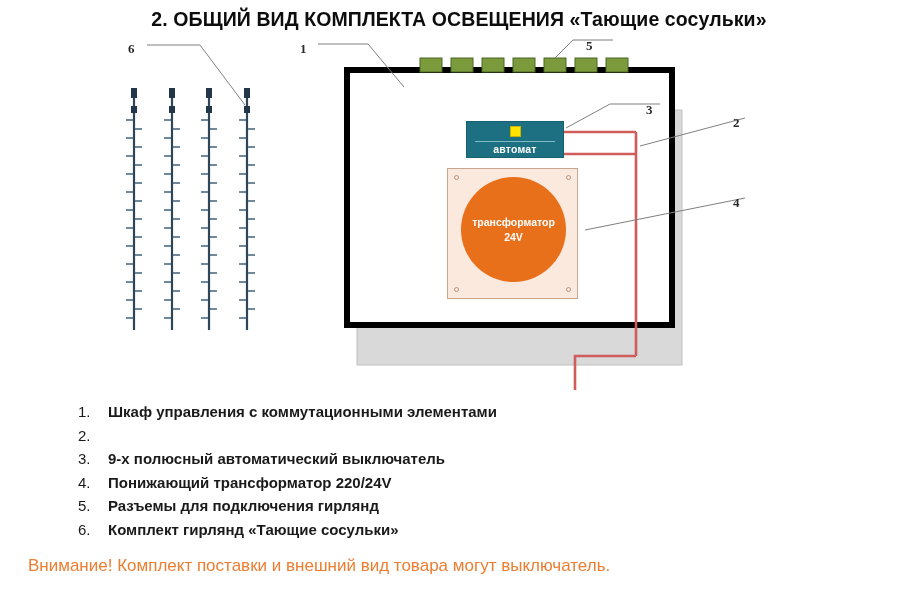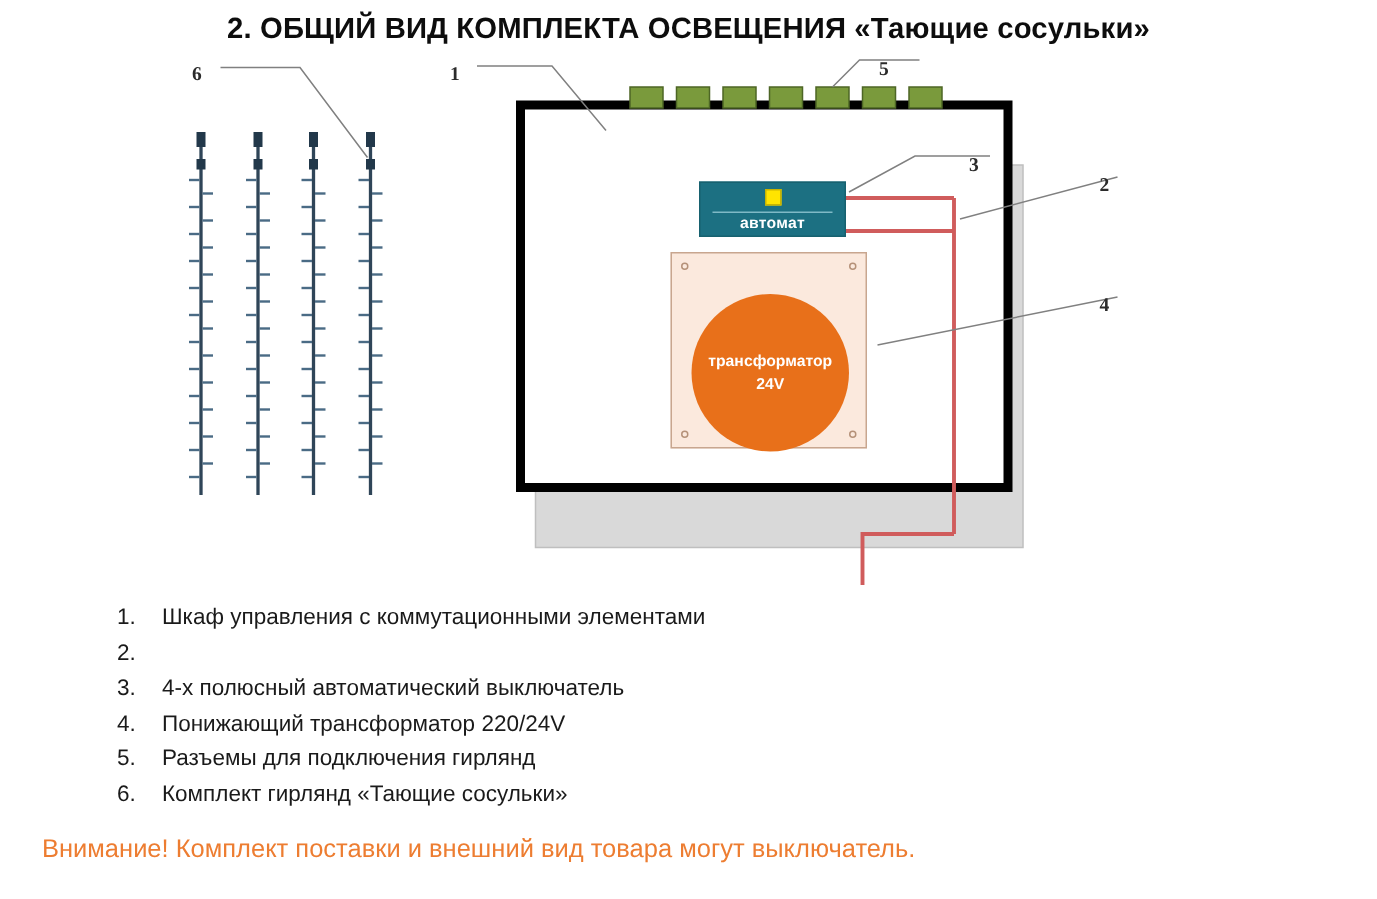--- a/index.html
+++ b/index.html
@@ -95,21 +95,21 @@
   #list{
     position:absolute; left:78px; top:400px; width:620px;
   }
   .list-row{
     display:flex;
     font-size:15px;
     line-height:23.5px;
     color:#1a1a1a;
   }
   .list-idx{ width:30px; flex:0 0 30px; }
-  .list-txt{ white-space:nowrap; }
+  .list-txt{ white-space:nowrap;font-weight:bold; }
 
   
   #warning{
     position:absolute; left:28px; top:556px;
     font-size:17px;
     color:#ed7d31;
     white-space:nowrap;
   }
 </style>
 </head>
@@ -284,21 +284,21 @@
     <div class="breaker-toggle"></div>
     <div class="breaker-sep"></div>
     <div class="breaker-label">автомат</div>
   </div>
 
   <div class="transformer-plate" style="left:447px; top:138px; width:131px; height:131px;">
     <div class="screw" style="left:6px;  top:6px;"></div>
     <div class="screw" style="right:6px; top:6px;"></div>
     <div class="screw" style="left:6px;  bottom:6px;"></div>
     <div class="screw" style="right:6px; bottom:6px;"></div>
-    <div class="transformer-core" style="left:13px; top:27px; width:105px; height:105px;">
+    <div class="transformer-core" style="left:13px; top:8px; width:105px; height:105px;">
       <span>трансформатор</span>
       <span>24V</span>
     </div>
   </div>
 
   <div class="callout-num" style="left:128px; top:11px;">6</div>
   <div class="callout-num" style="left:300px; top:11px;">1</div>
   <div class="callout-num" style="left:586px; top:8px;">5</div>
   <div class="callout-num" style="left:646px; top:72px;">3</div>
   <div class="callout-num" style="left:733px; top:85px;">2</div>
@@ -309,21 +309,21 @@
 <div id="list">
   <div class="list-row">
     <div class="list-idx">1.</div>
     <div class="list-txt">Шкаф управления с коммутационными элементами</div>
   </div>
   <div class="list-row">
     <div class="list-idx">2.</div>
   </div>
   <div class="list-row">
     <div class="list-idx">3.</div>
-    <div class="list-txt">4-х полюсный автоматический выключатель</div>
+    <div class="list-txt">9-х полюсный автоматический выключатель</div>
   </div>
   <div class="list-row">
     <div class="list-idx">4.</div>
     <div class="list-txt">Понижающий трансформатор 220/24V</div>
   </div>
   <div class="list-row">
     <div class="list-idx">5.</div>
     <div class="list-txt">Разъемы для подключения гирлянд</div>
   </div>
   <div class="list-row">

